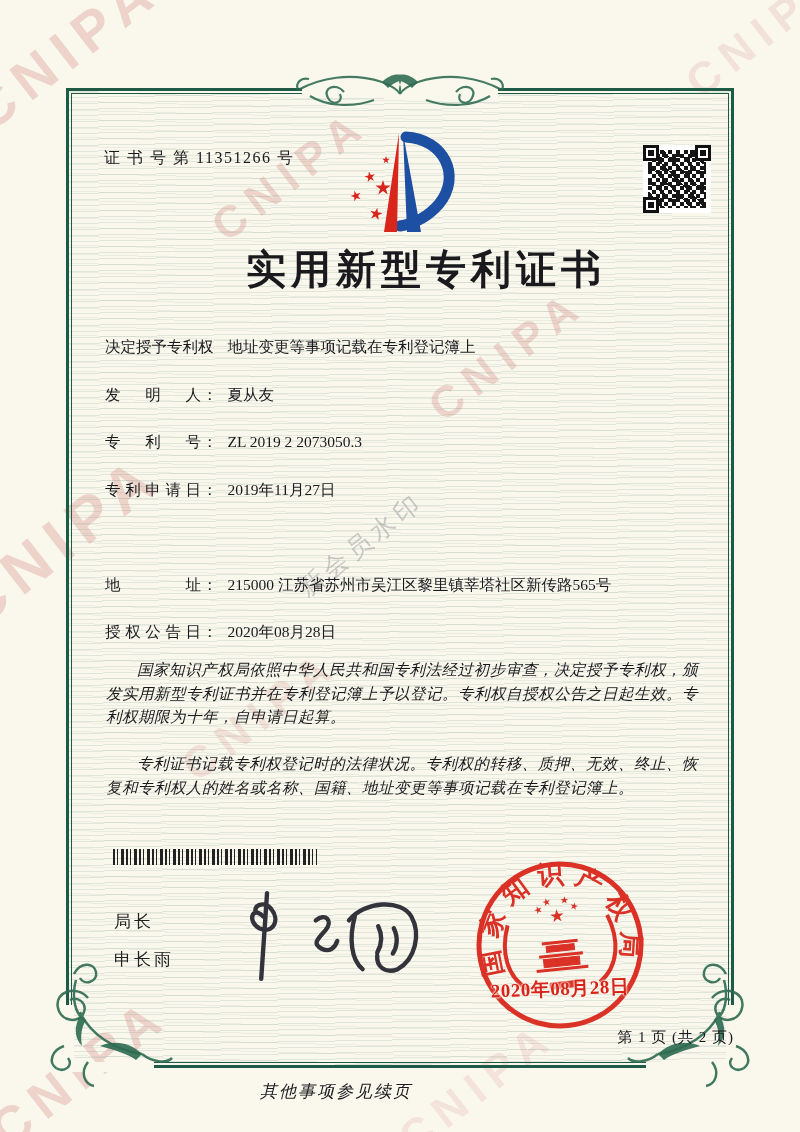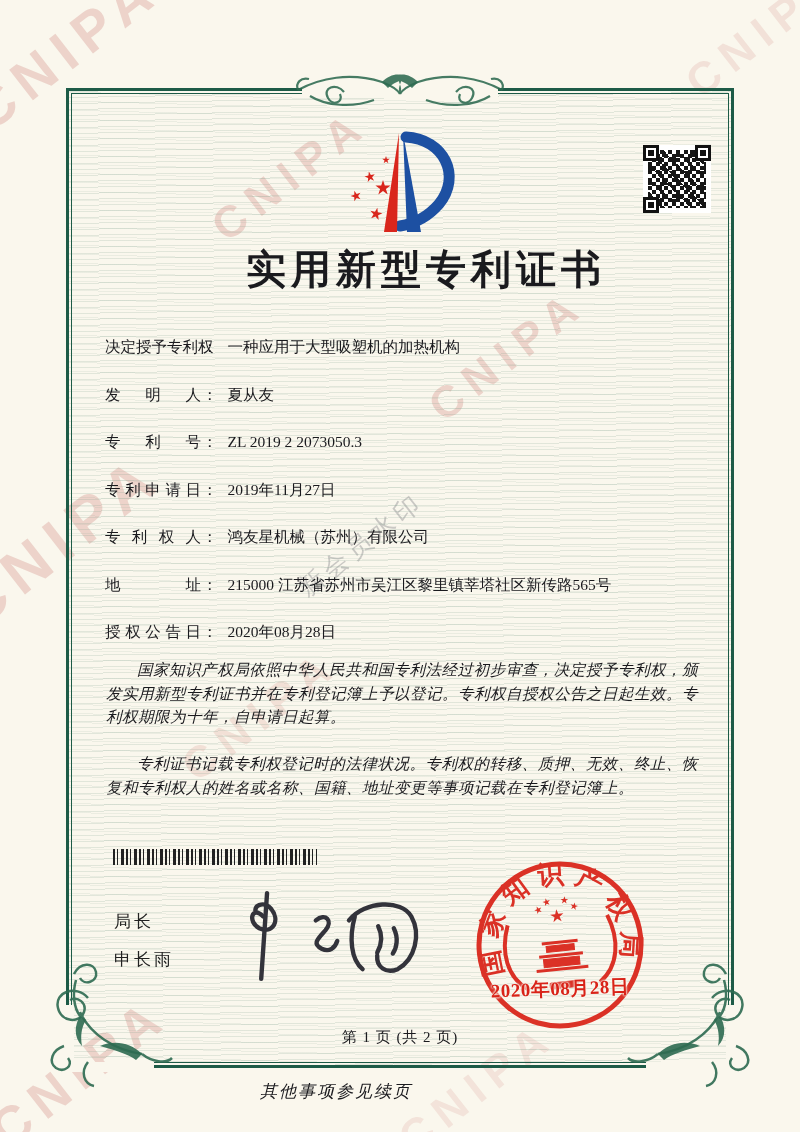--- a/index.html
+++ b/index.html
@@ -63,21 +63,21 @@
   .signature{position:absolute;left:230px;top:886px;}
 
   .seal{position:absolute;left:473px;top:858px;width:174px;height:174px;}
   .seal svg{position:absolute;left:0;top:0;}
   .seal-text{font-size:26px;font-weight:bold;fill:#d92318;letter-spacing:9px;
       font-family:"Liberation Serif","DejaVu Serif",serif;}
   .seal-date{position:absolute;left:-6px;top:118px;width:186px;text-align:center;color:#d92318;
       font-size:19px;font-weight:bold;letter-spacing:0.5px;transform:rotate(-2deg);white-space:nowrap;
       text-shadow:0 0 2px rgba(250,247,237,.95),0 0 2px rgba(250,247,237,.95),0 0 3px rgba(250,247,237,.9);}
 
-  .pageinfo{position:absolute;left:66px;top:1028px;width:668px;text-align:center;font-size:15px;letter-spacing:1px;}
+  .pageinfo{position:absolute;left:66px;top:1028px;width:668px;text-align:right;font-size:15px;letter-spacing:1px;}
   .footnote{position:absolute;left:0;top:1080px;width:672px;text-align:center;font-size:17px;
       font-style:italic;letter-spacing:2px;}
 </style>
 </head>
 <body>
 
 <div class="page">
 
   <span class="wm" id="wm1">CNIPA</span>
   <span class="wm" id="wm2">CNIPA</span>
@@ -139,20 +139,21 @@
       <path d="M34,96 c-12,4 -16,16 -8,22 c8,5 18,-2 12,-10"></path>
       <path d="M112,104 c10,8 24,10 30,4"></path>
       <path d="M58,112 c-8,10 -4,22 6,24"></path>
     </g>
     <g fill="#2e6b51" opacity="0.9">
       <path d="M112,104 C100,92 84,90 70,96 C84,100 98,104 106,110 Z"></path>
       <path d="M50,66 C44,76 44,88 52,96 C50,86 52,76 56,70 Z"></path>
     </g>
   </svg>
 
+  <div class="certno">证 书 号 第 11351266 号</div>
 
   <svg class="logo" width="130" height="110" viewBox="0 0 130 110">
     <defs>
       <path id="st" d="M0,-1 L0.2245,-0.309 L0.951,-0.309 L0.3633,0.118 L0.5878,0.809 L0,0.382 L-0.5878,0.809 L-0.3633,0.118 L-0.951,-0.309 L-0.2245,-0.309 Z" fill="#d9261c"></path>
     </defs>
     <path d="M70,7 C108,9 126,46 103,74 C91,88 76,94 64,96" stroke="#1d50a2" stroke-width="11" fill="none" stroke-linecap="round"></path>
     <path d="M63,3 L48,102 L61,102 Z" fill="#d9261c"></path>
     <path d="M67,3 L71,102 L85,102 Z" fill="#1d50a2"></path>
     <use href="#st" transform="translate(50,30) scale(4)"></use>
     <use href="#st" transform="translate(34,47) scale(5.5) rotate(-12)"></use>
@@ -164,33 +165,30 @@
   <div class="qr">
     <div class="qr-inner"></div>
     <div class="qf tl"></div>
     <div class="qf tr"></div>
     <div class="qf bl"></div>
   </div>
 
   <div class="title">实用新型专利证书</div>
 
   <div class="frow" style="top:336px">
-    <span class="flabel">决定授予专利权</span><span class="fcolon">：</span><span>一种应用于大型吸塑机的加热机构</span>
+    <span class="flabel">决定授予专利权</span><span class="fcolon">：</span><span>地址变更等事项记载在专利登记簿上</span>
   </div>
   <div class="frow" style="top:384px">
     <span class="flabel">发明人</span><span class="fcolon">：</span><span>夏从友</span>
   </div>
   <div class="frow" style="top:431px">
     <span class="flabel">专利号</span><span class="fcolon">：</span><span>ZL 2019 2 2073050.3</span>
   </div>
   <div class="frow" style="top:479px">
     <span class="flabel">专利申请日</span><span class="fcolon">：</span><span>2019年11月27日</span>
-  </div>
-  <div class="frow" style="top:526px">
-    <span class="flabel">专利权人</span><span class="fcolon">：</span><span>鸿友星机械（苏州）有限公司</span>
   </div>
   <div class="frow" style="top:574px">
     <span class="flabel">地址</span><span class="fcolon">：</span><span>215000 江苏省苏州市吴江区黎里镇莘塔社区新传路565号</span>
   </div>
   <div class="frow" style="top:621px">
     <span class="flabel">授权公告日</span><span class="fcolon">：</span><span>2020年08月28日</span>
   </div>
 
   <div class="para" style="top:658px">国家知识产权局依照中华人民共和国专利法经过初步审查，决定授予专利权，颁发实用新型专利证书并在专利登记簿上予以登记。专利权自授权公告之日起生效。专利权期限为十年，自申请日起算。</div>
   <div class="para" style="top:752px">专利证书记载专利权登记时的法律状况。专利权的转移、质押、无效、终止、恢复和专利权人的姓名或名称、国籍、地址变更等事项记载在专利登记簿上。</div>

